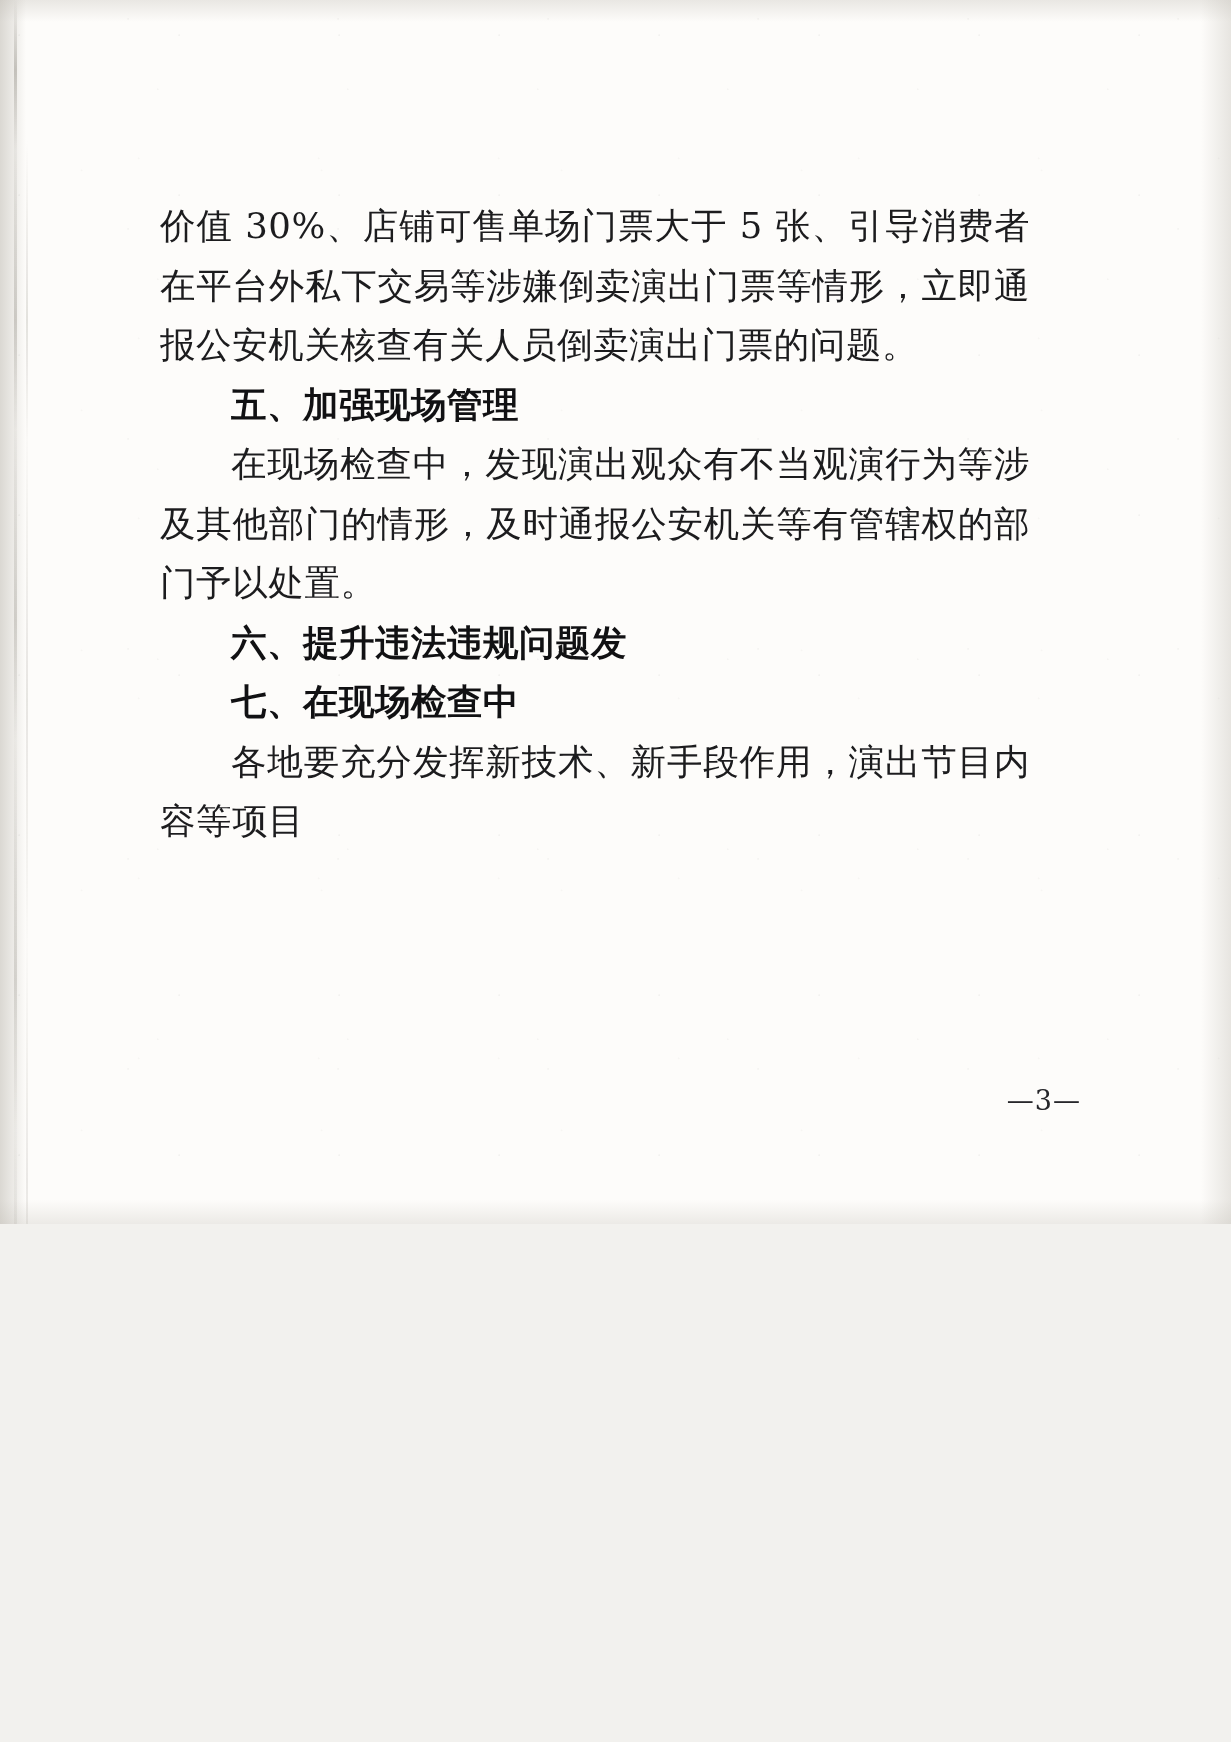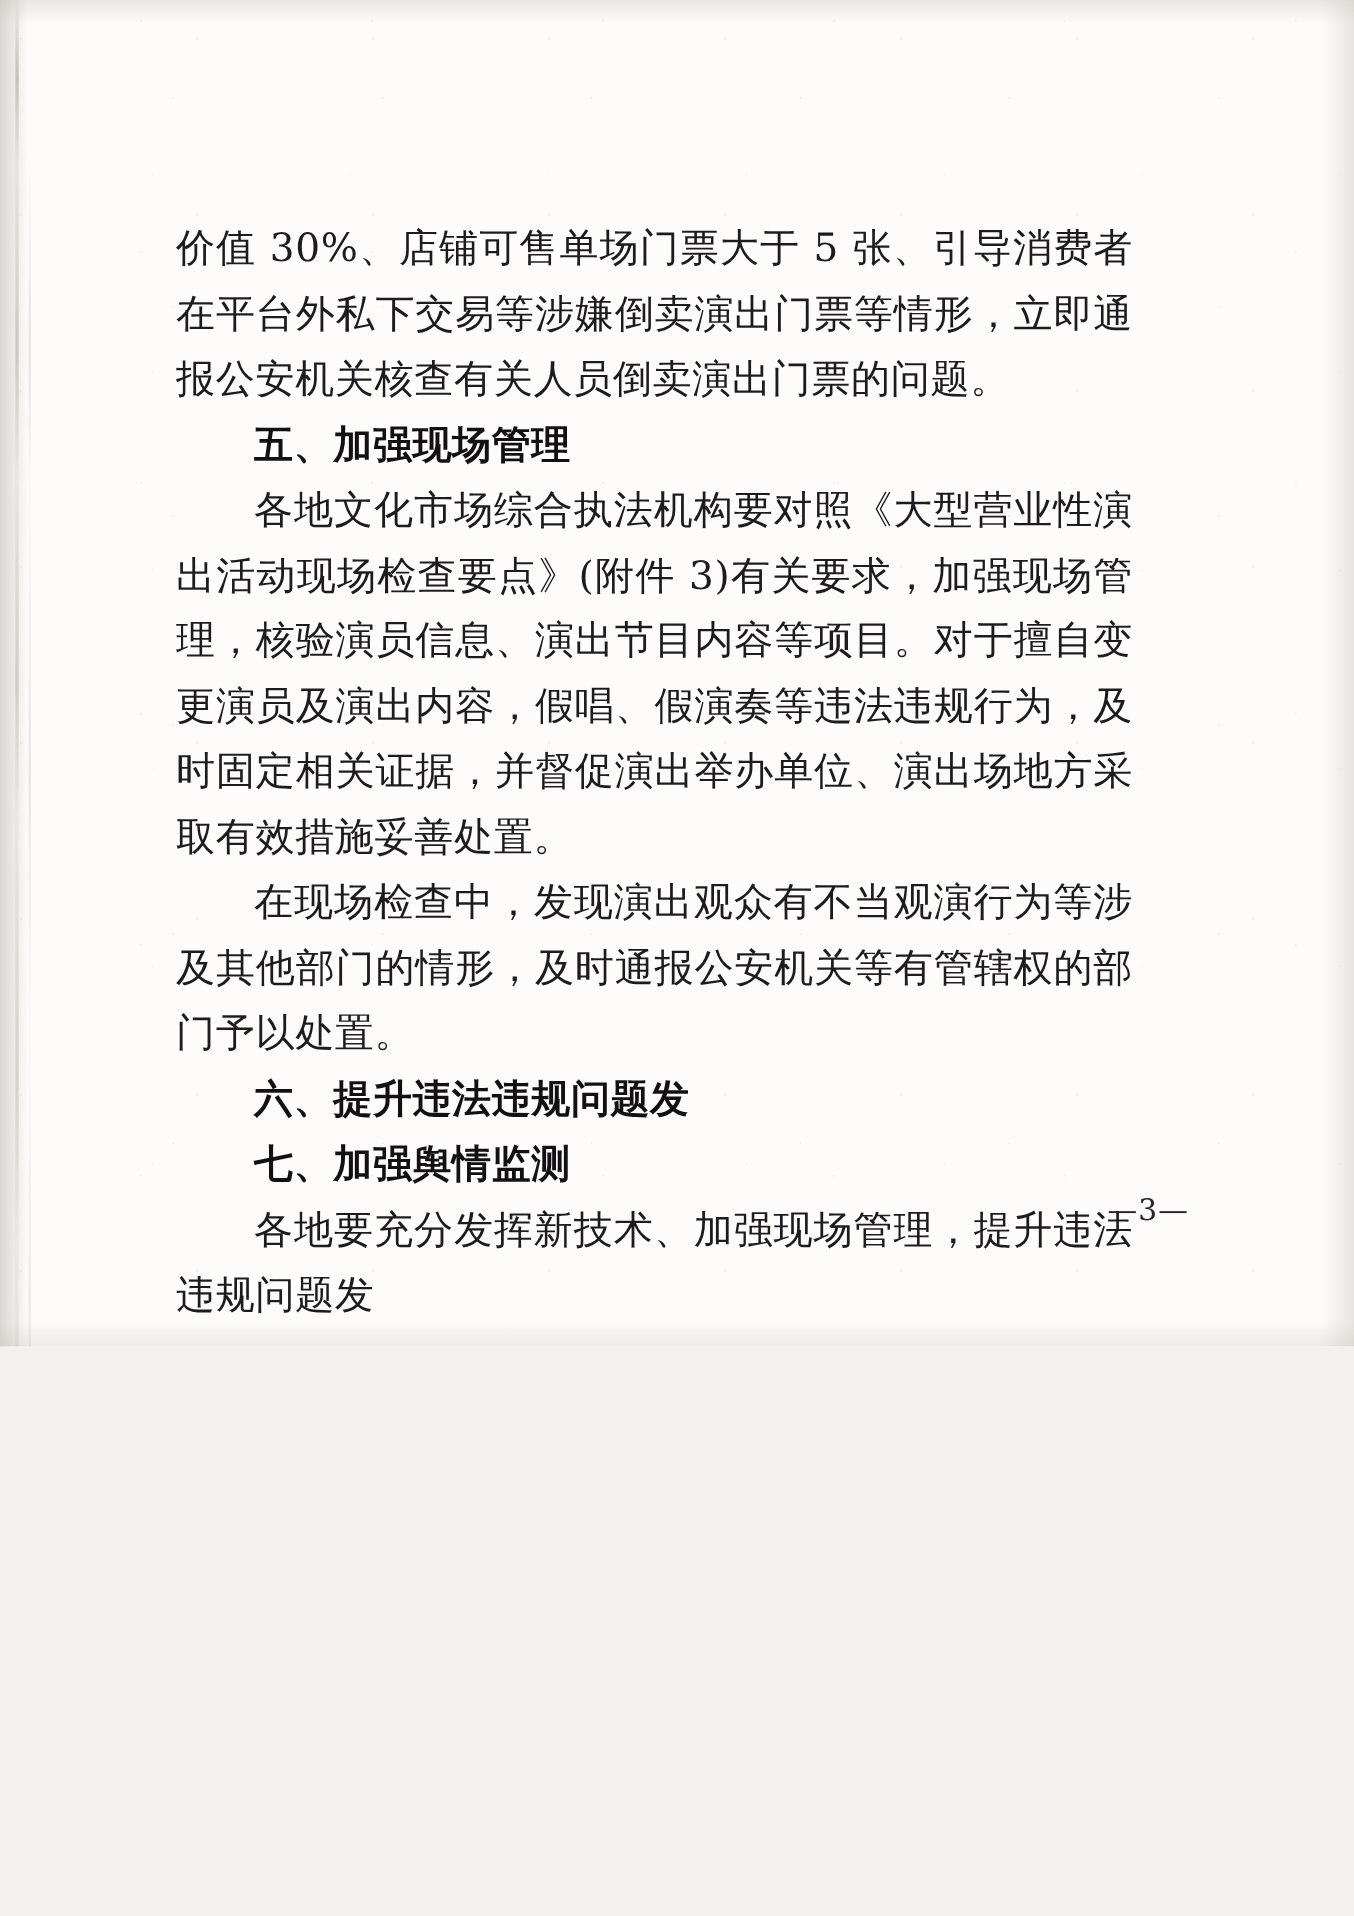--- a/index.html
+++ b/index.html
@@ -136,30 +136,29 @@
 
   <div id="scan-edge-left"></div>
   <div id="scan-edge-left2"></div>
 
   <div id="content">
 
     <p class="para blk">价值 30%、店铺可售单场门票大于 5 张、引导消费者在平台外私下交易等涉嫌倒卖演出门票等情形，立即通报公安机关核查有关人员倒卖演出门票的问题。</p>
 
     <p class="heading blk">五、加强现场管理</p>
 
-    <p class="para indent blk">各地文化市场综合执法机构要对照《大型营业性演出活动现场检查要点》(附件 3)有关要求，加强现场管理，核验演员信息、演出节目内容等项目。对于擅自变更演员及演出内容，假唱、假演奏等违法违规行为，及时固定相关证据，并督促演出举办单位、演出场地方采取有效措施妥善处置。</p>
 
     <p class="para indent blk">在现场检查中，发现演出观众有不当观演行为等涉及其他部门的情形，及时通报公安机关等有管辖权的部门予以处置。</p>
 
     <p class="heading blk">六、提升违法违规问题发</p>
 
 
-    <p class="heading blk">七、加强舆情监测</p>
+    <p class="heading blk">七、在现场检查中</p>
 
-    <p class="para indent blk">各地要充分发挥新技术、加强现场管理，提升违法违规问题发</p>
+    <p class="para indent blk">各地要充分发挥新技术、新手段作用，演出节目内容等项目</p>
 
   </div>
 
   <div id="page-number">—3—</div>
 
   <div id="grain"></div>
 
 </div>
 
 </body></html>

